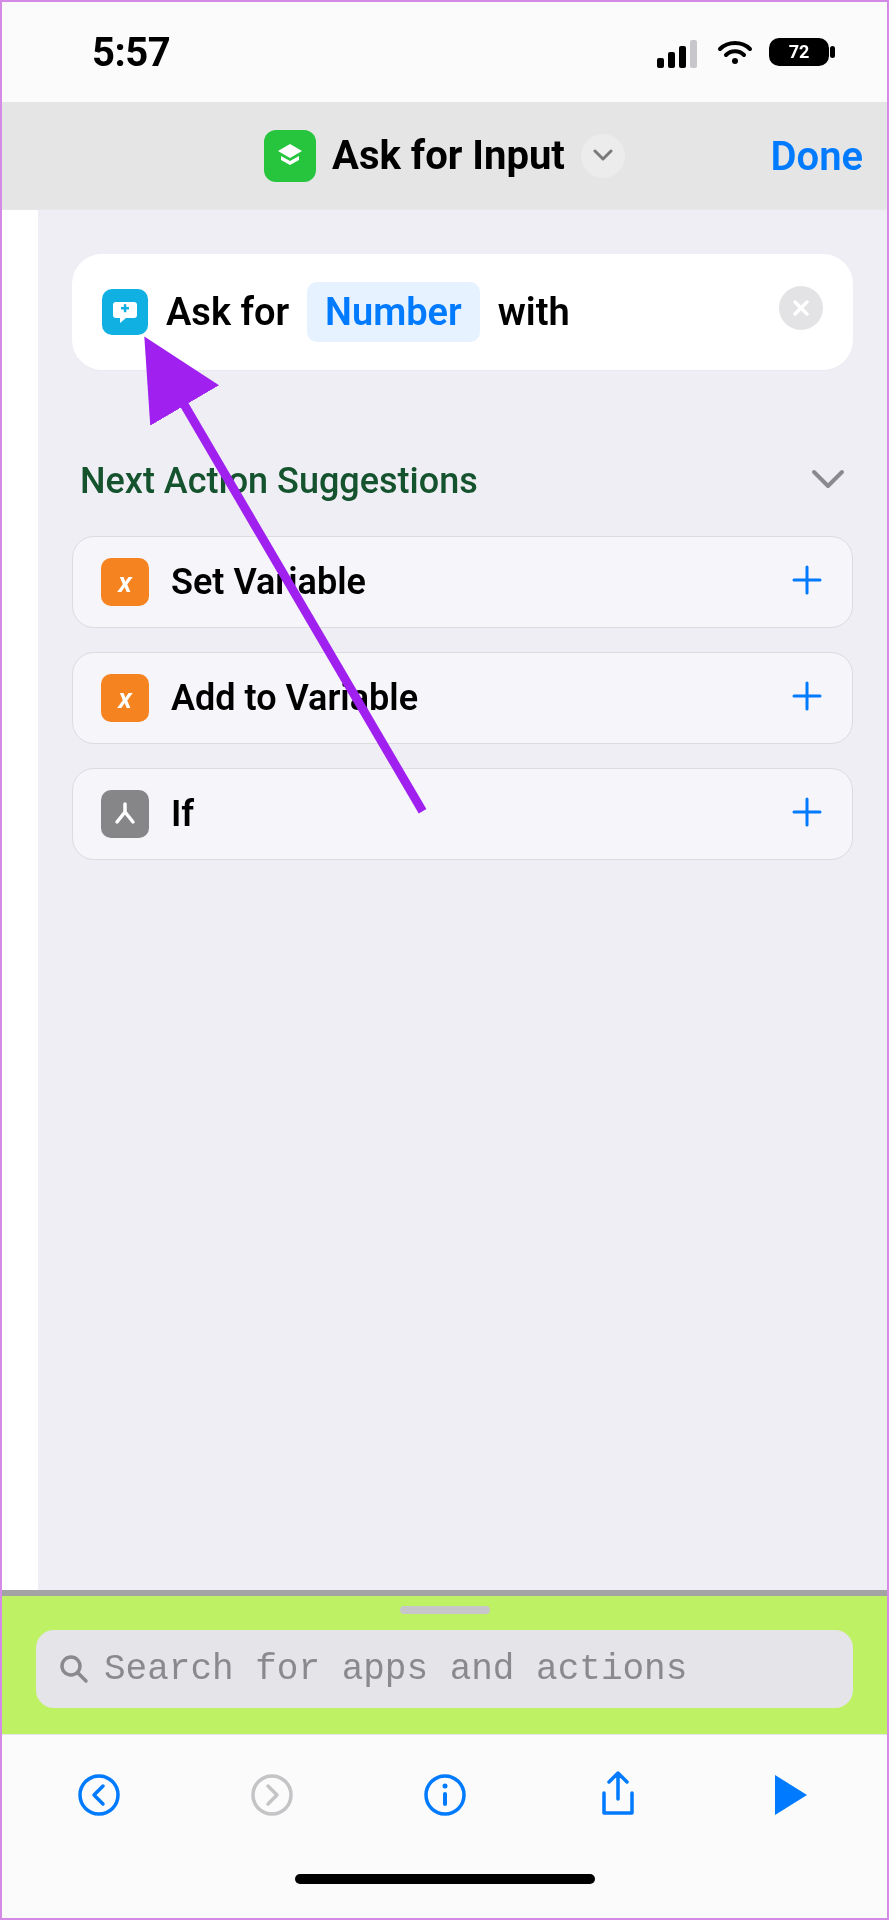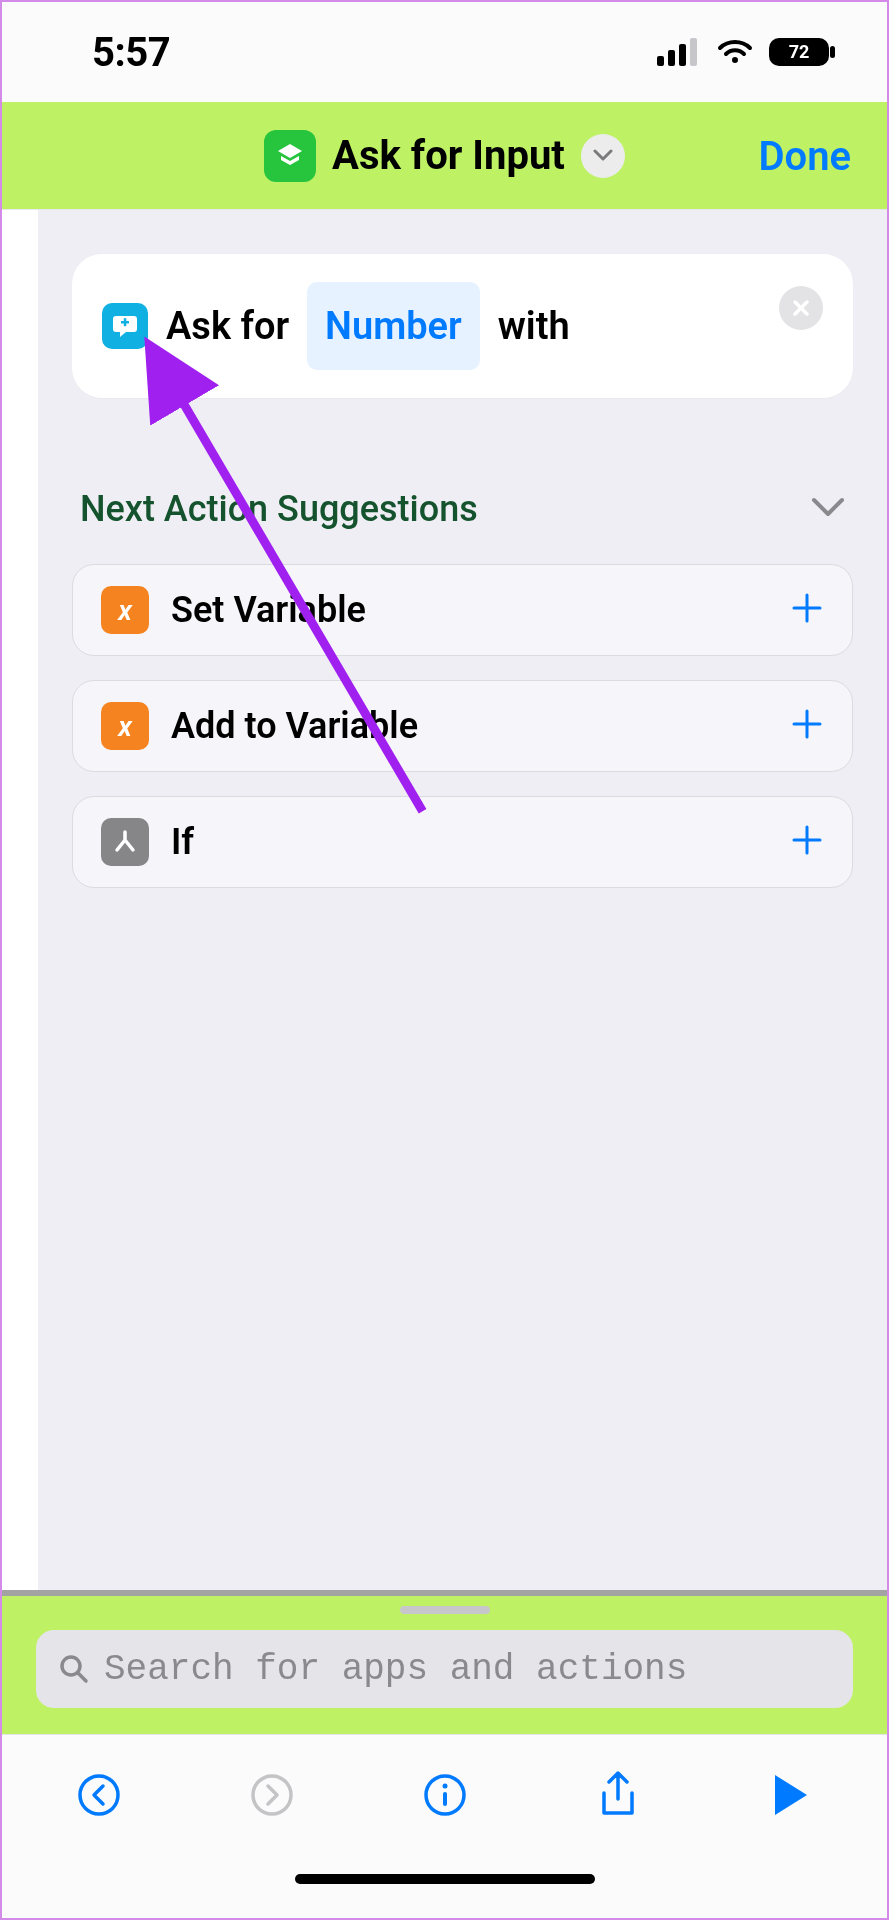--- a/index.html
+++ b/index.html
@@ -20,27 +20,27 @@
   
   .status-bar {
     height: 100px;
     display: flex;
     align-items: center;
     justify-content: space-between;
     padding: 0 50px 0 90px;
     background: #fbfbfc;
   }
   .status-time { font-size: 40px; font-weight: 700; letter-spacing: -0.5px; }
-  .status-right { display: flex; align-items: center; gap: 14px; }
+  .status-right { display: flex; align-items: flex-end; gap: 14px; }
   .status-right svg { display: block; }
 
   
   .header {
     height: 108px;
-    background: #bef264;
+    background: #e5e5e5;
     border-bottom: 1px solid #e8e8ea;
     display: flex;
     align-items: center;
     justify-content: center;
     position: relative;
   }
   .header-center { display: flex; align-items: center; gap: 16px; }
   .header-icon {
     width: 52px; height: 52px;
     background: #27c43e;
@@ -50,21 +50,21 @@
   }
   .header-title { font-size: 40px; font-weight: 700; }
   .header-dropdown {
     width: 44px; height: 44px;
     background: #ececed;
     border-radius: 50%;
     display: flex; align-items: center; justify-content: center;
     color: #7a7a7c;
   }
   .header-done {
-    position: absolute; right: 36px; top: 50%; transform: translateY(-50%);
+    position: absolute; right: 24px; top: 50%; transform: translateY(-50%);
     font-size: 40px; font-weight: 600; color: #007aff;
   }
 
   
   .content {
     flex: 1;
     background: #efeef4;
     padding: 44px 34px 0 34px;
     overflow: hidden;
   }
@@ -92,21 +92,21 @@
     flex-shrink: 0;
   }
   .action-text { font-size: 38px; font-weight: 600; }
   .token {
     display: inline-block;
     background: #e6f2ff;
     color: #007aff;
     font-size: 38px;
     font-weight: 600;
     border-radius: 10px;
-    padding: 22px 18px;
+    padding: 8px 18px;
   }
   .close-btn {
     position: absolute;
     right: 30px; top: 32px;
     width: 44px; height: 44px;
     background: #e3e3e5;
     border-radius: 50%;
     display: flex; align-items: center; justify-content: center;
     color: #fff;
   }

